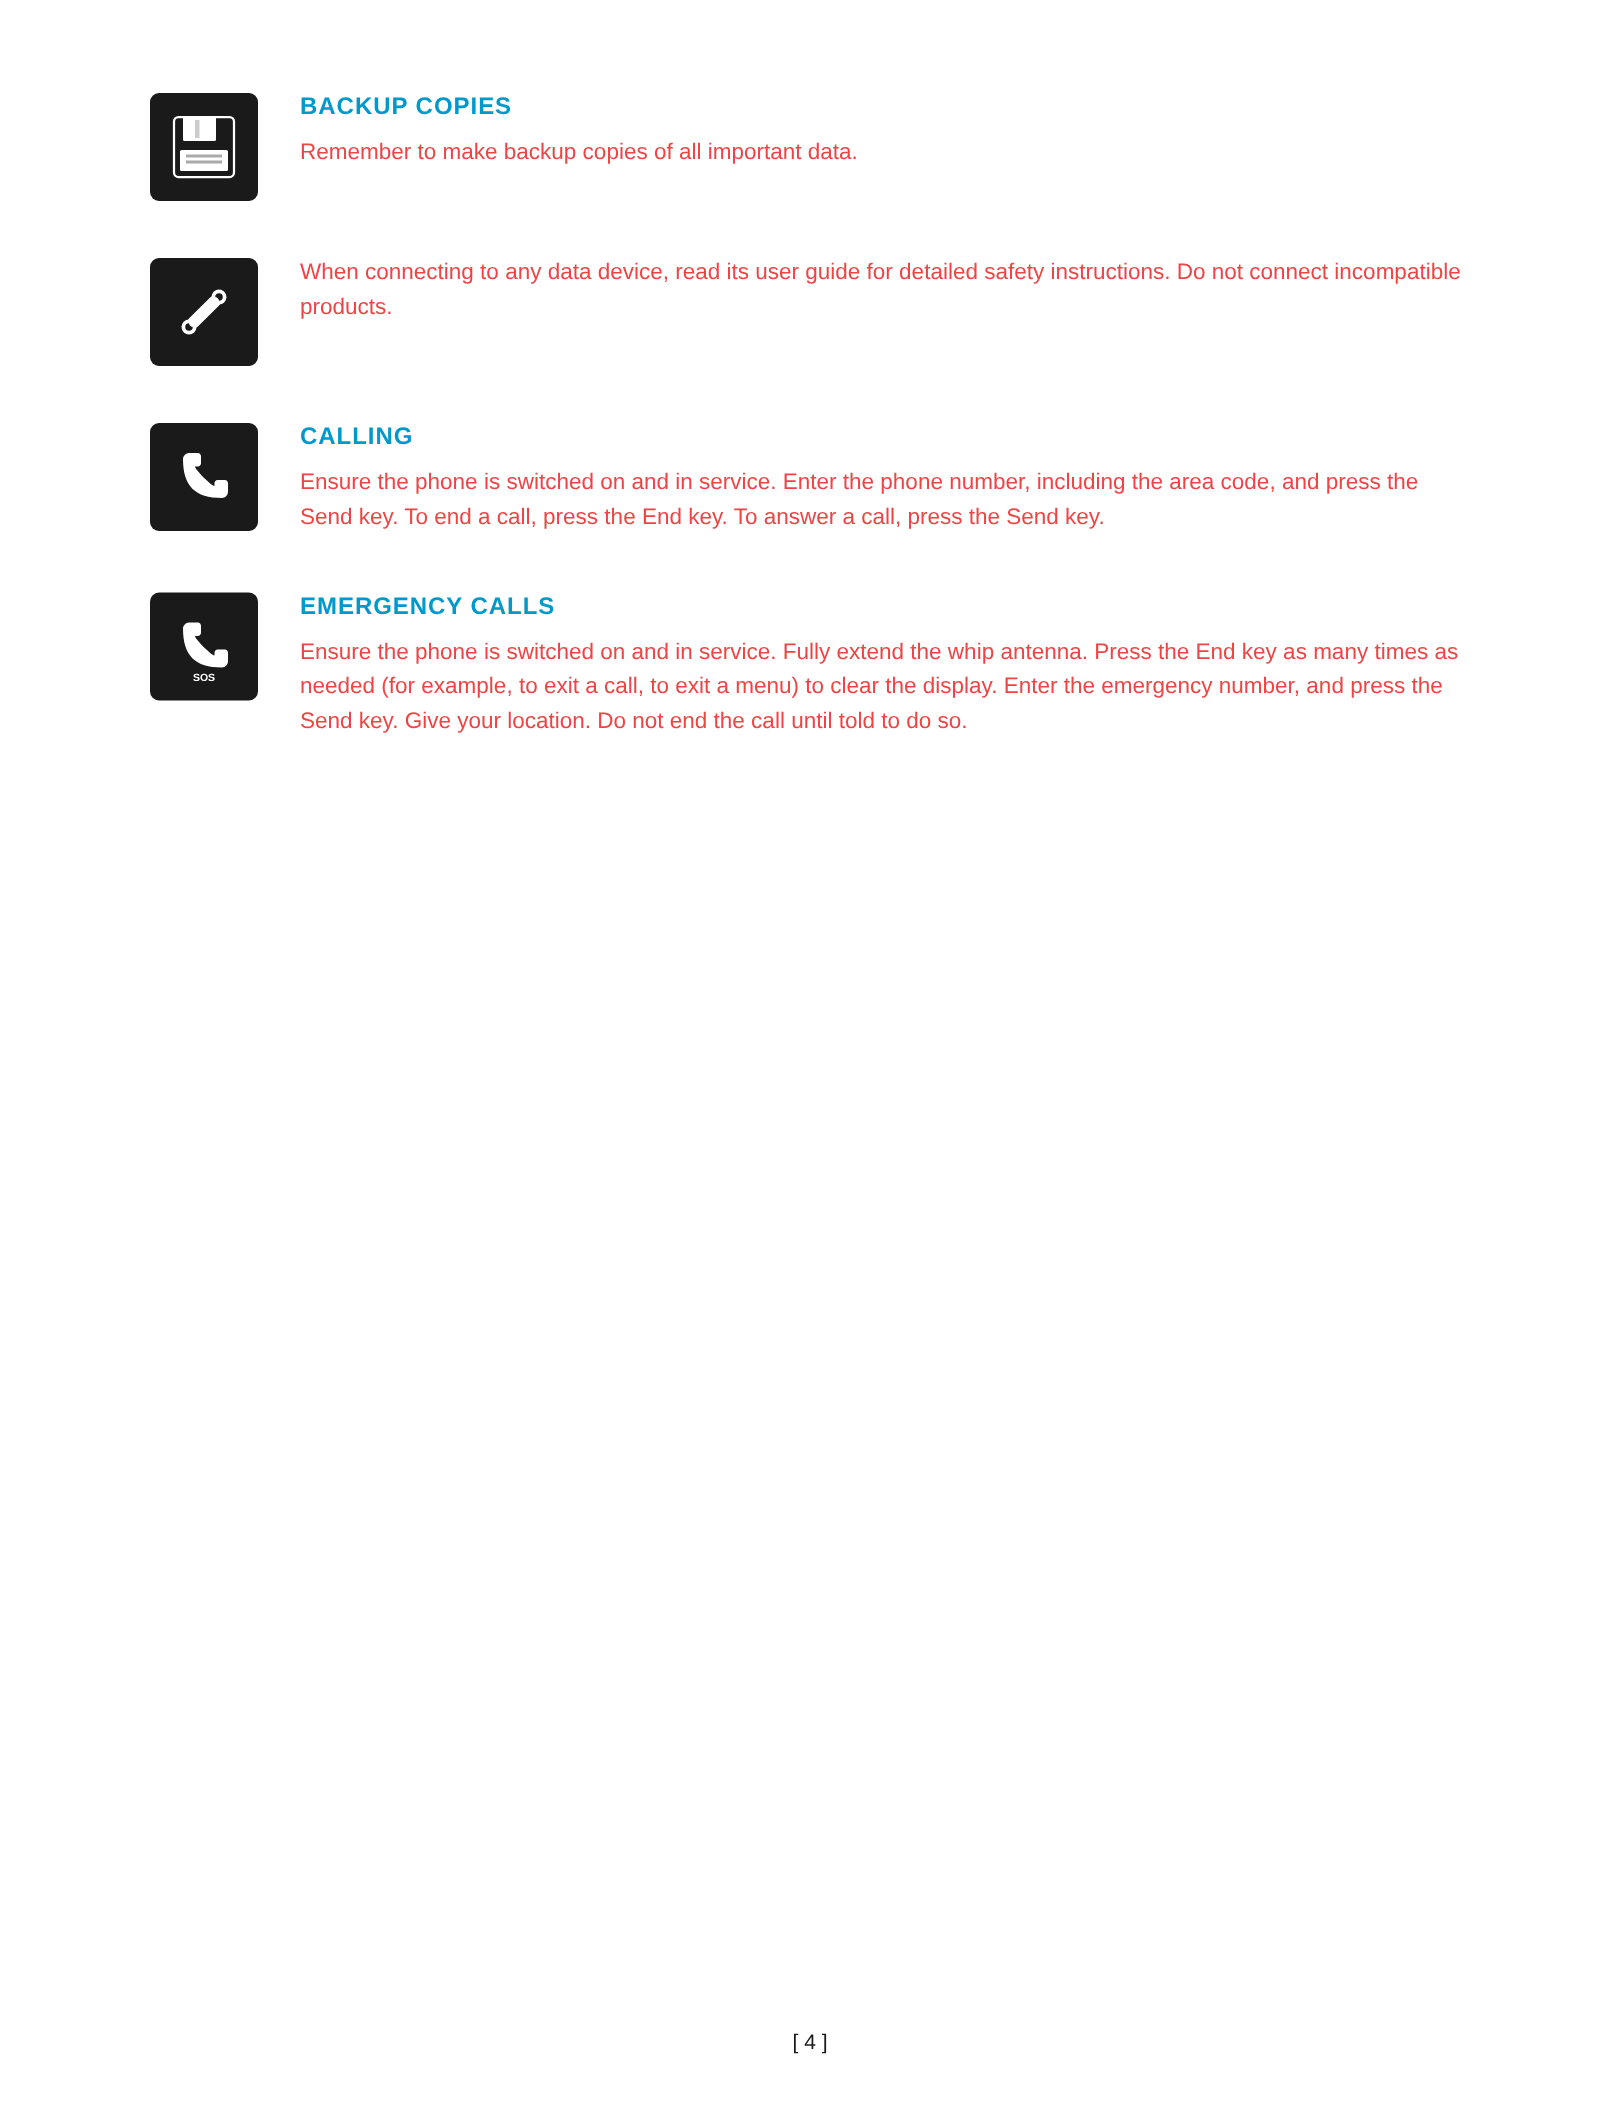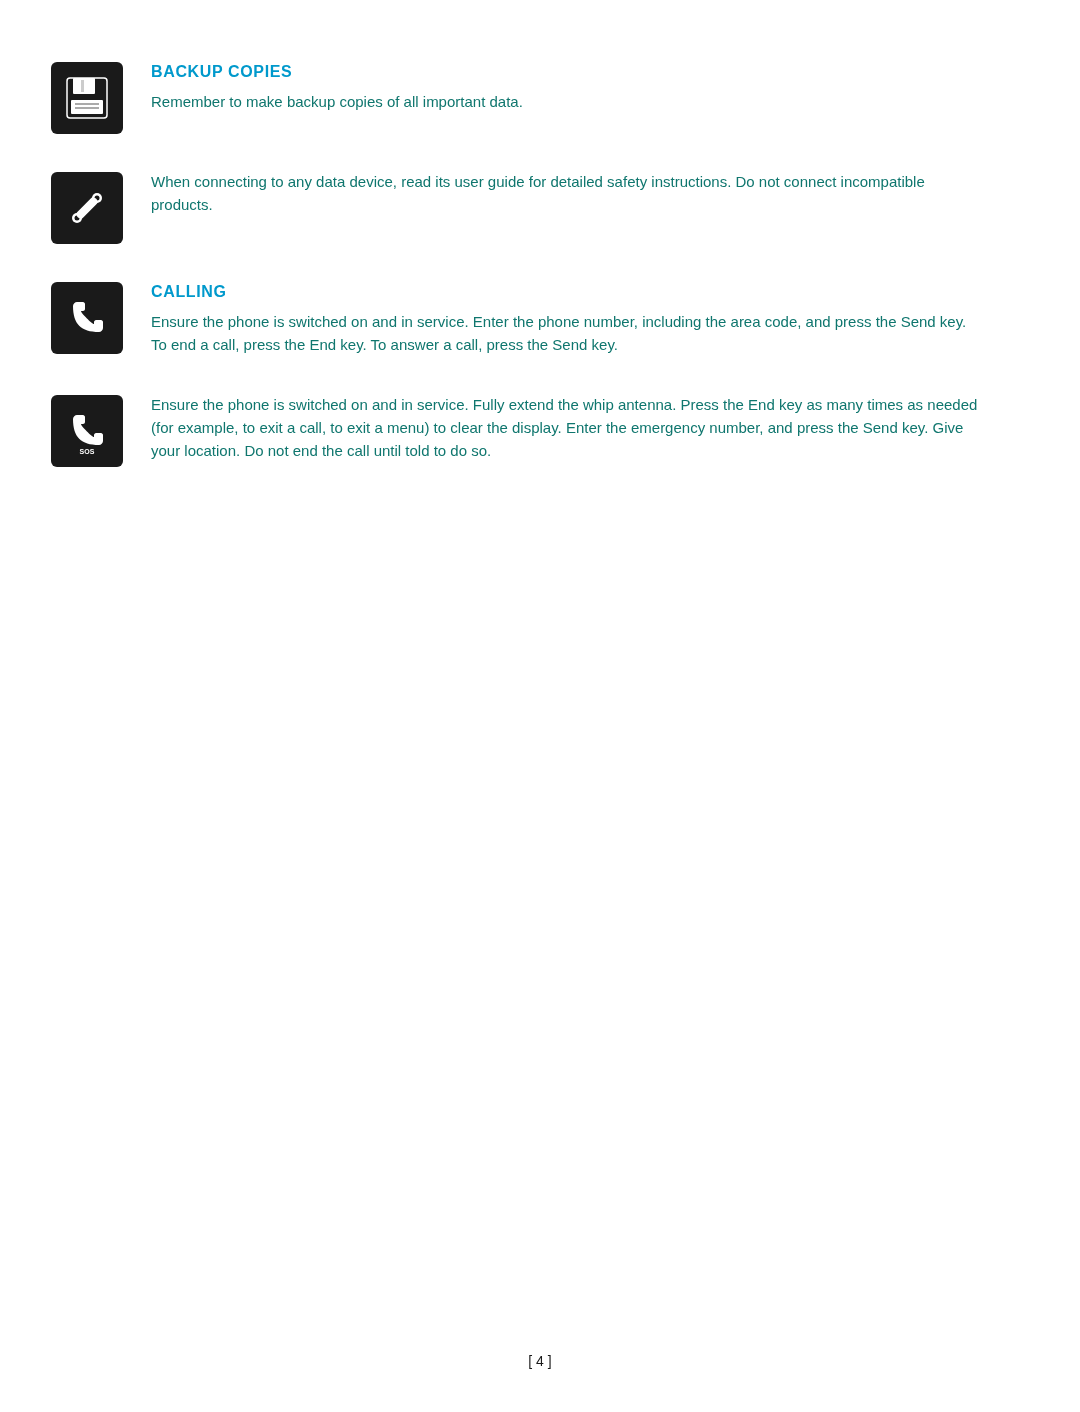--- a/index.html
+++ b/index.html
@@ -14,21 +14,21 @@
       background: #ffffff;
       font-family: Arial, Helvetica, sans-serif;
       font-size: 15px;
       color: #1a1a1a;
       line-height: 1.5;
     }
 
     .page {
       width: 1080px;
       min-height: 1412px;
-      padding: 60px 100px 60px 51px;
+      padding: 60px 100px 60px 100px;
       position: relative;
     }
 
     .section {
       display: flex;
       flex-direction: row;
       align-items: flex-start;
       margin-bottom: 36px;
     }
 
@@ -59,21 +59,21 @@
       font-size: 16px;
       font-weight: bold;
       color: #0099cc;
       text-transform: uppercase;
       letter-spacing: 0.04em;
       margin-bottom: 6px;
     }
 
     .section-text {
       font-size: 15px;
-      color: #0f766e;
+      color: #ef4444;
       line-height: 1.55;
     }
 
     .section-text b {
       font-weight: normal;
     }
 
     .page-number {
       position: absolute;
       bottom: 40px;
@@ -154,20 +154,21 @@
 
   <div class="section">
     <div class="icon-box">
 
       <svg viewBox="0 0 48 48">
         <path d="M14 8 C12 8, 10 10, 10 12 C10 30, 18 38, 36 38 C38 38, 40 36, 40 34 L40 28 C40 27, 39 26, 38 26 L33 26 C32 26, 31 27, 31 28 L31 30 C29 30, 18 19, 18 17 L20 17 C21 17, 22 16, 22 15 L22 10 C22 9, 21 8, 20 8 Z" fill="white"></path>
         <text x="24" y="47" font-size="7" fill="white" text-anchor="middle" font-weight="bold" font-family="Arial">SOS</text>
       </svg>
     </div>
     <div class="section-content">
+      <div class="section-title">EMERGENCY CALLS</div>
       <div class="section-text">
         Ensure the phone is switched on and in service. Fully extend the whip antenna. Press the <b>End</b> key as many times as needed (for example, to exit a call, to exit a menu) to clear the display. Enter the emergency number, and press the <b>Send</b> key. Give your location. Do not end the call until told to do so.
       </div>
     </div>
   </div>
 
   <div class="page-number">[ 4 ]</div>
 </div>
 
 </body></html>

